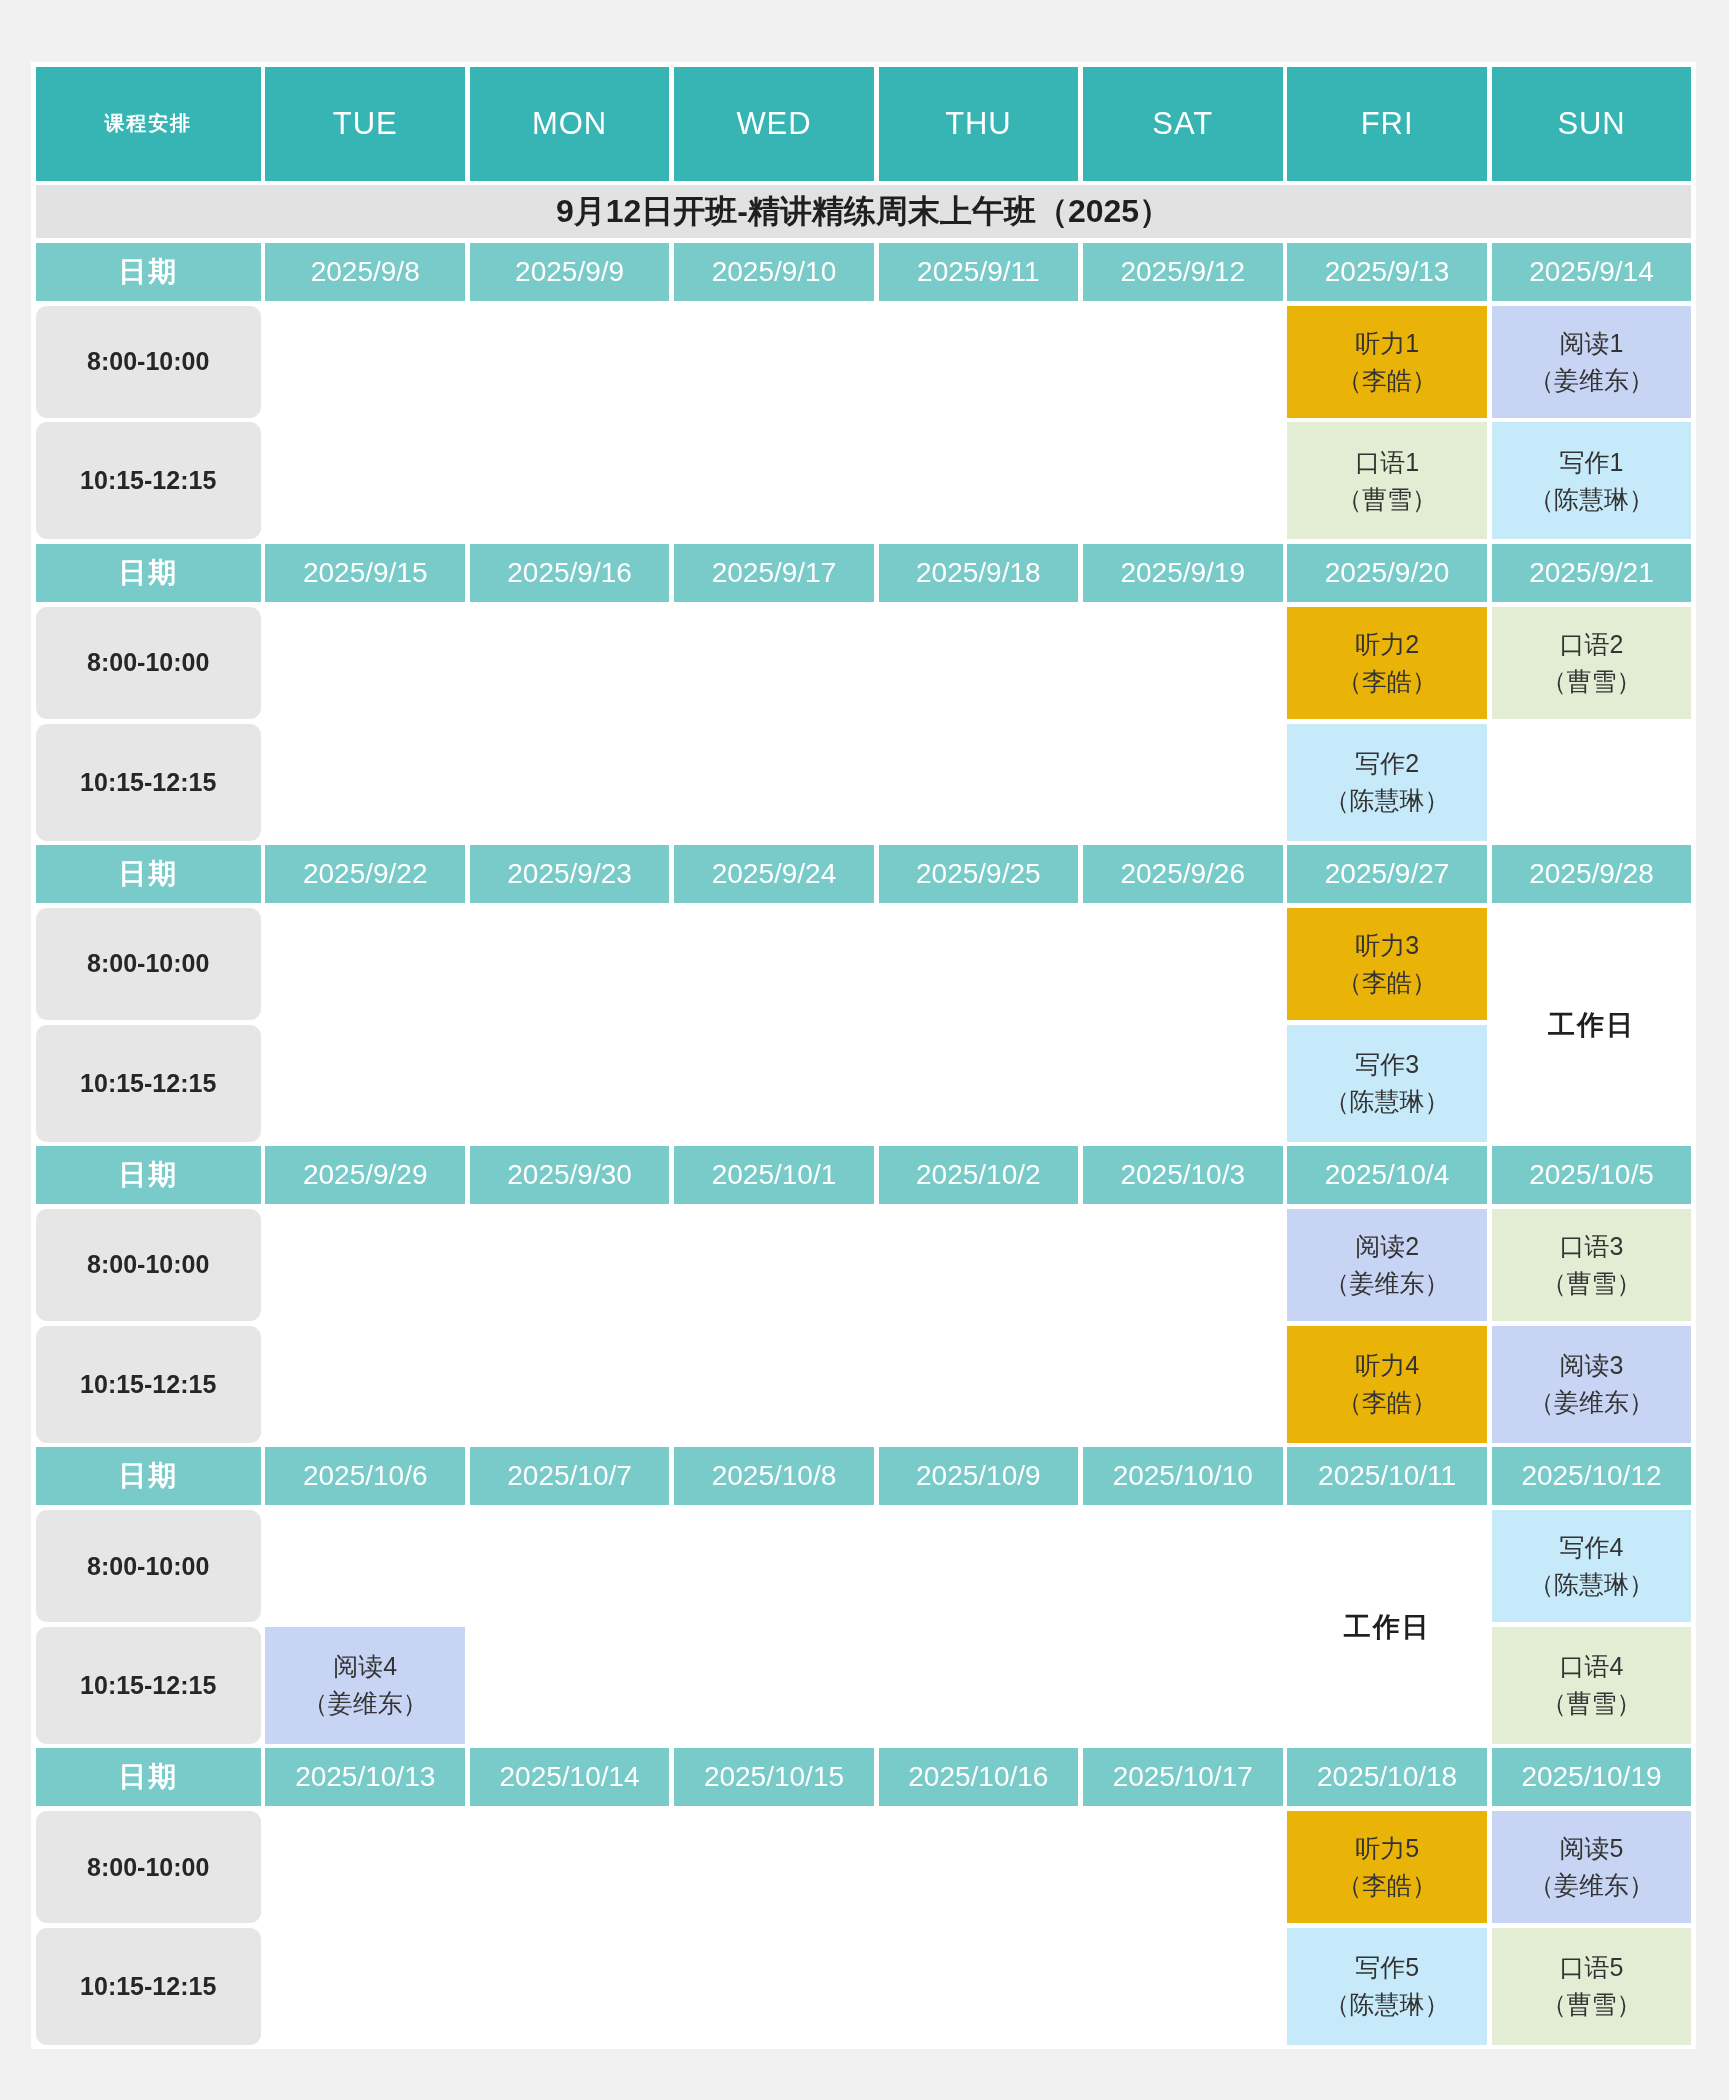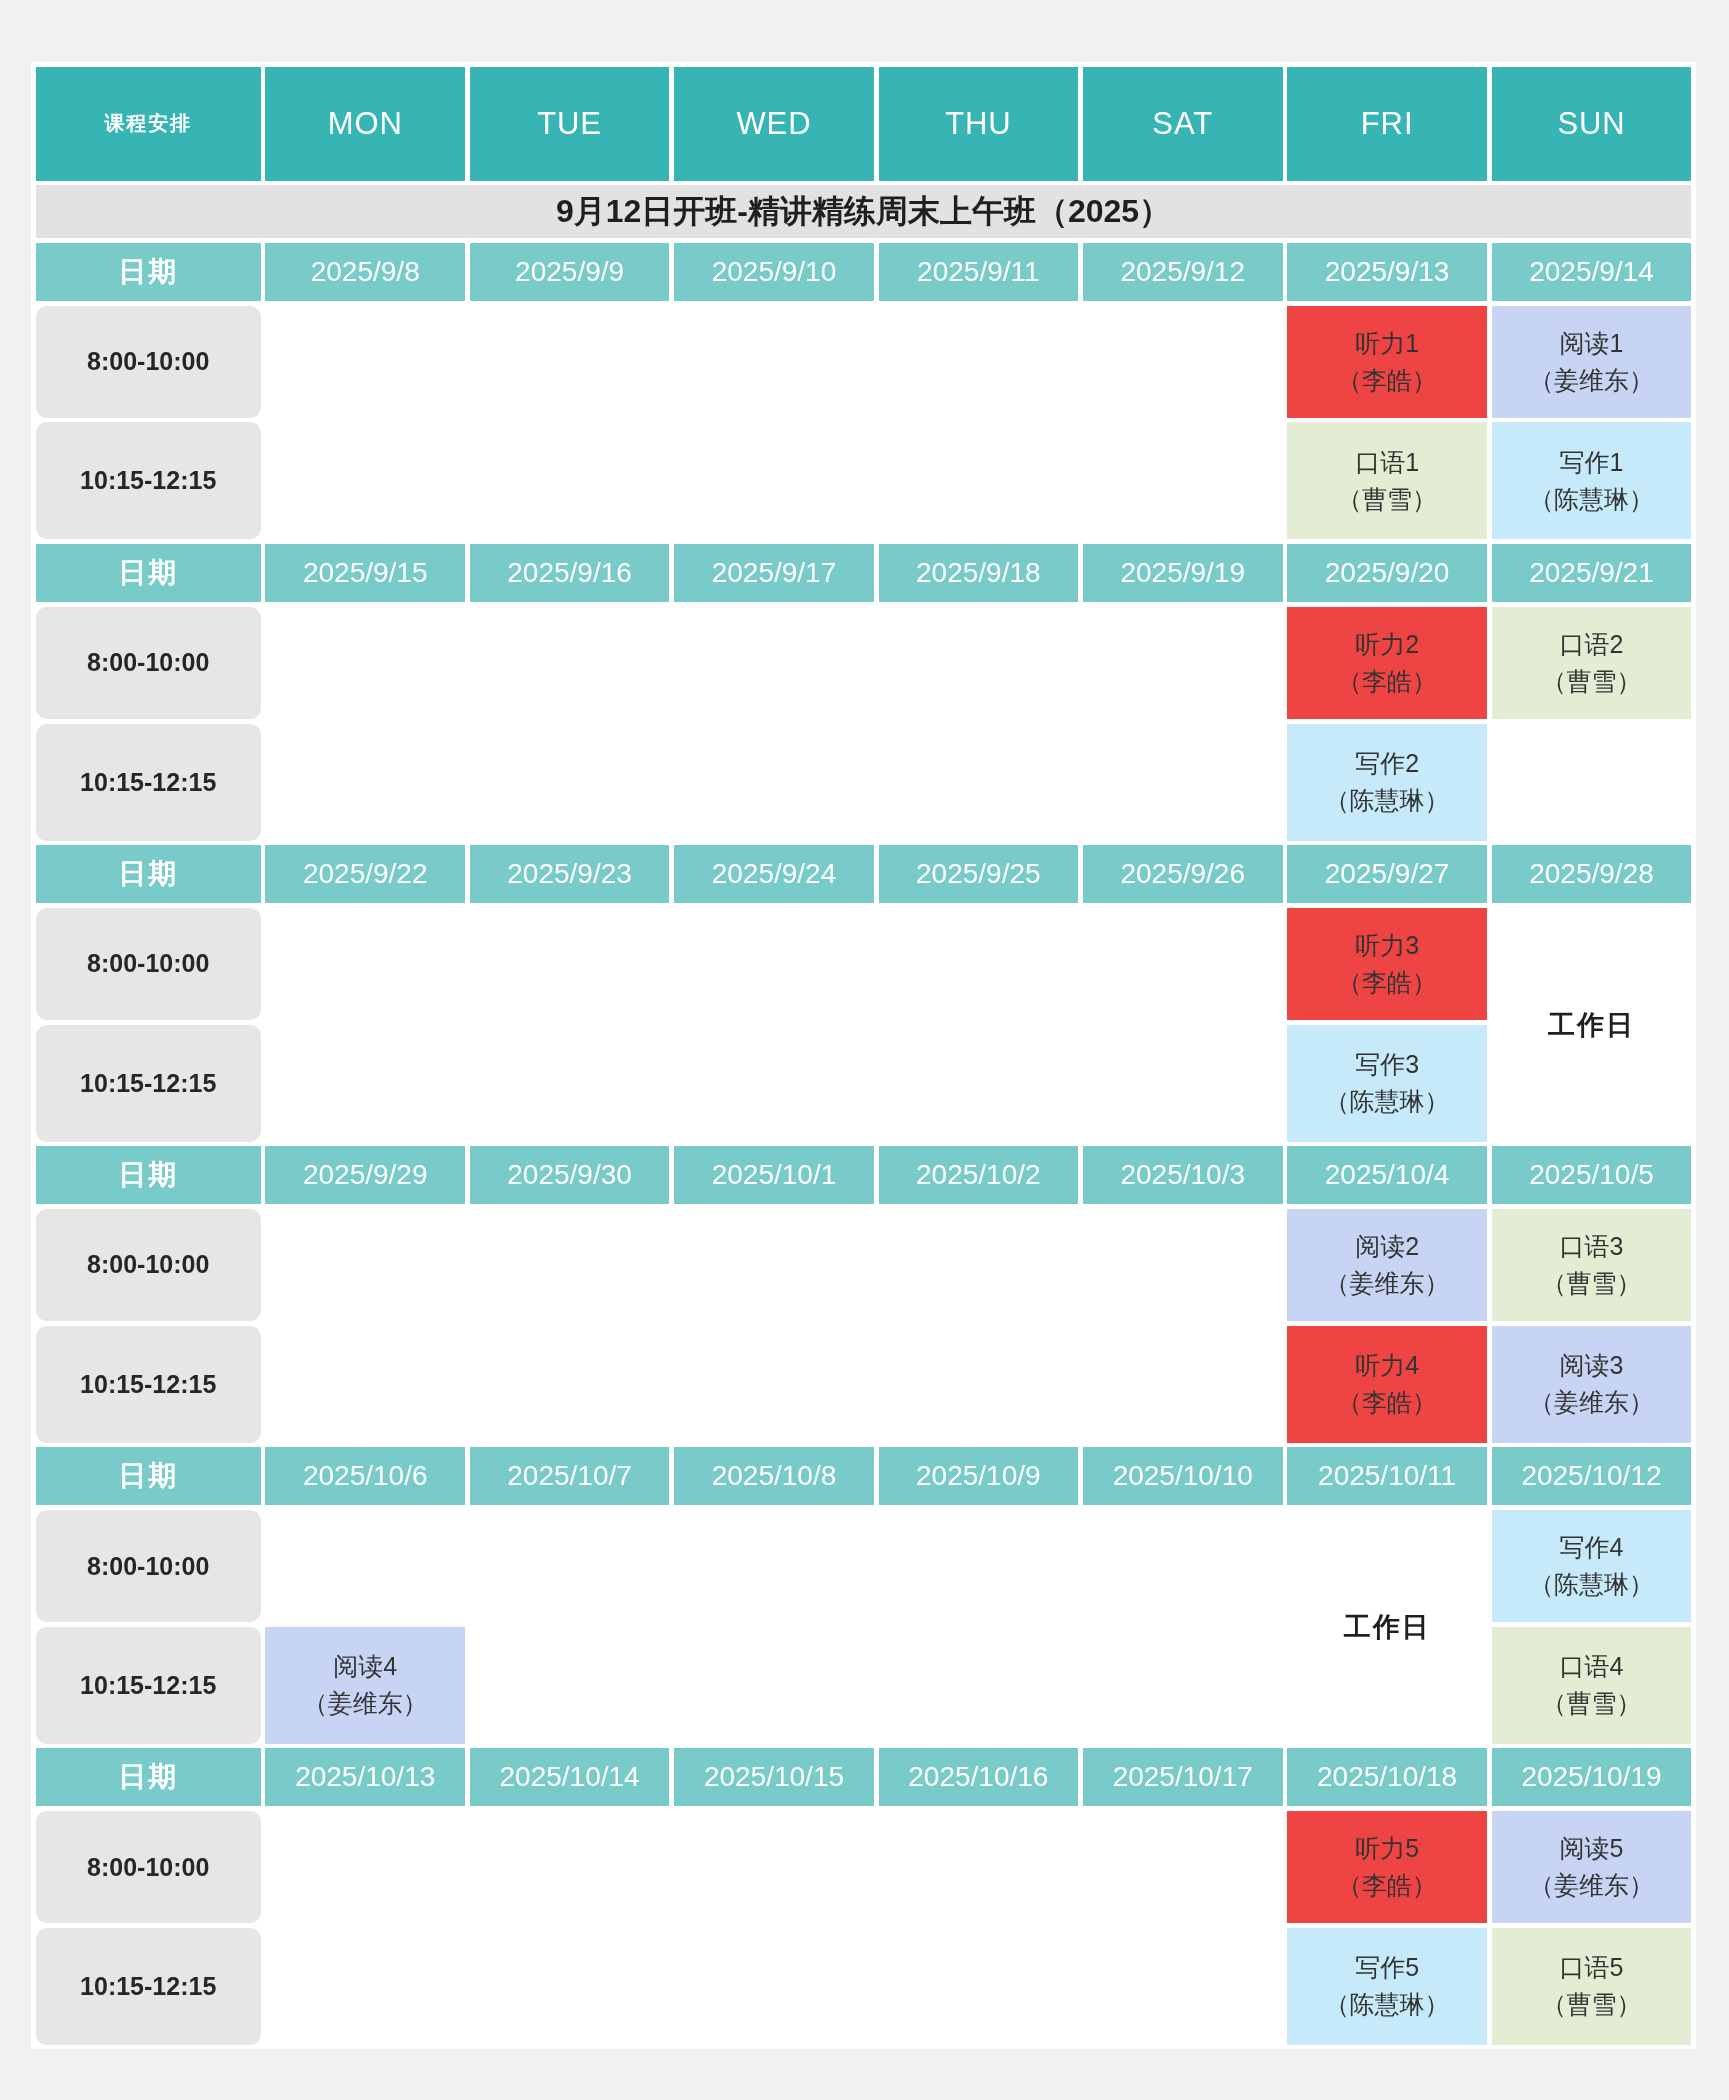--- a/index.html
+++ b/index.html
@@ -60,21 +60,21 @@
   }
   .tlabel {
     background: #e6e6e6;
     color: #262626;
     font-weight: bold;
     font-size: 25px;
     border-radius: 11px;
   }
   .empty { background: #ffffff; }
   .course { font-size: 25px; line-height: 37px; color: #333333; }
-  .course.listening { background: #ef4444; }
+  .course.listening { background: #eab308; }
   .course.reading   { background: #c8d4f3; }
   .course.speaking  { background: #e2edd3; }
   .course.writing   { background: #c6eaf9; }
   .event {
     background: #efefef;
     color: #333333;
     font-size: 25px;
     line-height: 37px;
   }
   .workday {
@@ -84,22 +84,22 @@
     font-size: 27px;
     letter-spacing: 1.9px;
   }
 </style>
 </head>
 <body>
 
 <div class="table-wrap">
   <div class="grid" id="schedule-grid">
     <div class="cell hdr corner">课程安排</div>
+    <div class="cell hdr">TUE</div>
     <div class="cell hdr">MON</div>
-    <div class="cell hdr">TUE</div>
     <div class="cell hdr">WED</div>
     <div class="cell hdr">THU</div>
     <div class="cell hdr">SAT</div>
     <div class="cell hdr">FRI</div>
     <div class="cell hdr">SUN</div>
     <div class="cell title-cell">9月12日开班-精讲精练周末上午班（2025）</div>
 
   <div class="cell dlabel" style="grid-area: 3 / 1;">日期</div>
       <div class="cell date" style="grid-area: 3 / 2;">2025/9/8</div>
       <div class="cell date" style="grid-area: 3 / 3;">2025/9/9</div>

